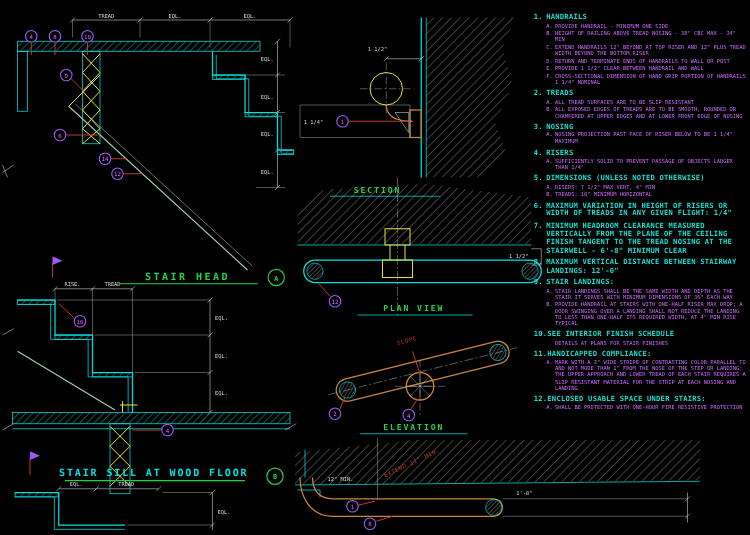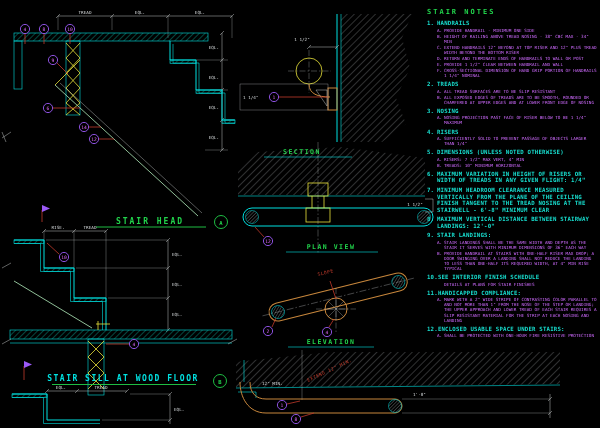--- a/index.html
+++ b/index.html
@@ -326,21 +326,20 @@
         </g>
     <g>
           <line class="rd" x1="301" y1="417" x2="314" y2="413"></line>
           <circle class="vio" cx="296" cy="419" r="4.6"></circle>
           <text class="con" x="296" y="421">8</text>
         </g>
   </g>
 </svg>
 
 <div id="notes">
-  <div class="ntitle">STAIR NOTES</div>
   <div id="notes-list">
         <div class="note-item">
           <div class="nhead">
             <span class="num">1.</span>
             <span>HANDRAILS</span>
           </div>
           <div class="subs">
             <div class="sub">
               <span class="tag">A.</span>
               <span>PROVIDE HANDRAIL - MINIMUM ONE SIDE</span>

